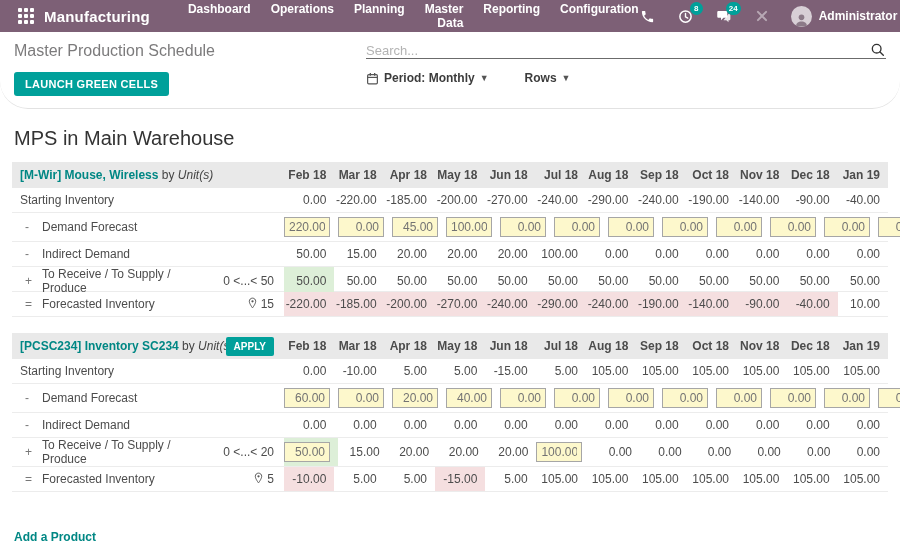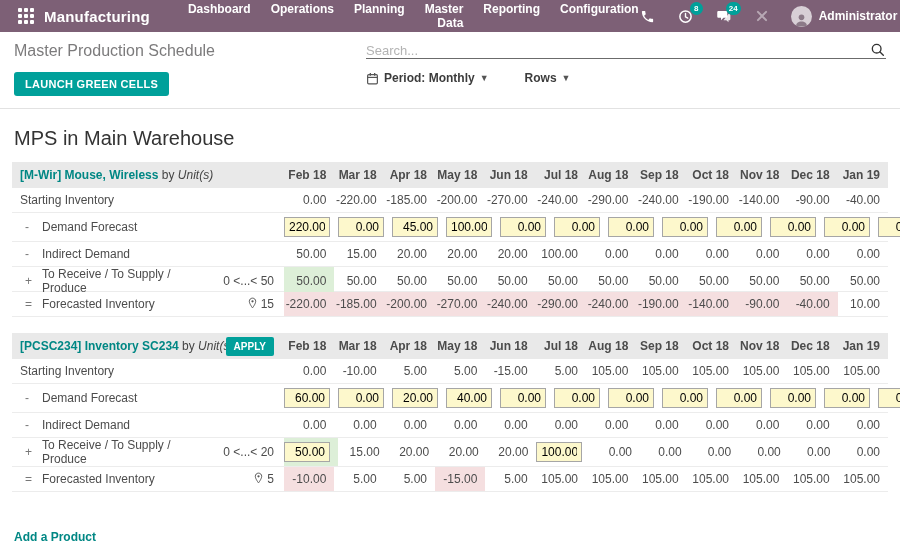--- a/index.html
+++ b/index.html
@@ -21,21 +21,21 @@
            font-size:8px; font-weight:700; min-width:13px; height:13px; border-radius:7px;
            display:flex; align-items:center; justify-content:center; padding:0 3px;}
   .dim { opacity:.45; }
   .user-box { display:flex; align-items:center; gap:7px; cursor:pointer;}
   .avatar { width:21px; height:21px; border-radius:50%; background:#d8cfd6; overflow:hidden;
             display:flex; align-items:flex-end; justify-content:center;}
   .user-name { font-size:12px; font-weight:600; }
 
   
   .control-panel { display:flex; justify-content:space-between; padding:10px 14px 12px 14px;
-                   border-bottom:1px solid #e2e2e2; }
+                   border-bottom:1px solid #e2e2e2;border-radius:28px; }
   .cp-title { font-size:16px; color:#7c7b7c; margin-bottom:12px; }
   .btn-teal { background:#00a09a; color:#fff; border:none; font-size:11px; font-weight:700;
               padding:6px 11px; border-radius:3px; letter-spacing:.3px; cursor:pointer;
               font-family:"Liberation Sans",sans-serif;}
   .cp-right { width:520px; }
   .search-wrap { display:flex; align-items:center; border-bottom:1px solid #6b6b6b; padding-bottom:0; }
   .search-wrap input { flex:1; border:none; outline:none; font-size:13px; color:#555;
                        font-family:"Liberation Sans",sans-serif;}
   .search-wrap input::placeholder { color:#b3b3b3; }
   .filters { display:flex; align-items:center; gap:36px; margin-top:12px; font-size:12px; color:#3c3c3c; }
@@ -60,21 +60,21 @@
   .head-cell { font-weight:600; color:#4c4c4c; }
   .data-row { border-bottom:1px solid #ececec; height:25px; }
   .data-row.tall { height:29px; }
   .label-col { font-size:12px; color:#4c4c4c; display:flex; align-items:center; height:100%; padding-left:8px;}
   .sign { width:22px; color:#777; flex:0 0 14px; margin-right:8px; padding-left:5px;}
   .note-col { display:flex; align-items:center; justify-content:flex-end; gap:4px;
               font-size:12px; color:#4c4c4c; padding-right:10px; height:100%; }
   .cell.grn { background:#ddefd8; }
   .cell.pnk { background:#f5dfe0; }
   .mps-input { width:46px; height:20px; background:#fdf8cc; border:1px solid #a6a6a6;
-               font-size:12px; color:#000000; text-align:right; padding:0 4px;
+               font-size:12px; color:#737373; text-align:right; padding:0 4px;
                font-family:"Liberation Sans",sans-serif; }
   .add-product { color:#008784; font-size:12px; font-weight:700; margin:22px 14px; display:inline-block; cursor:pointer;}
 </style>
 </head>
 <body>
 
 <div class="navbar">
   <div class="nav-left">
     <div class="grid-icon">
       <span></span>

